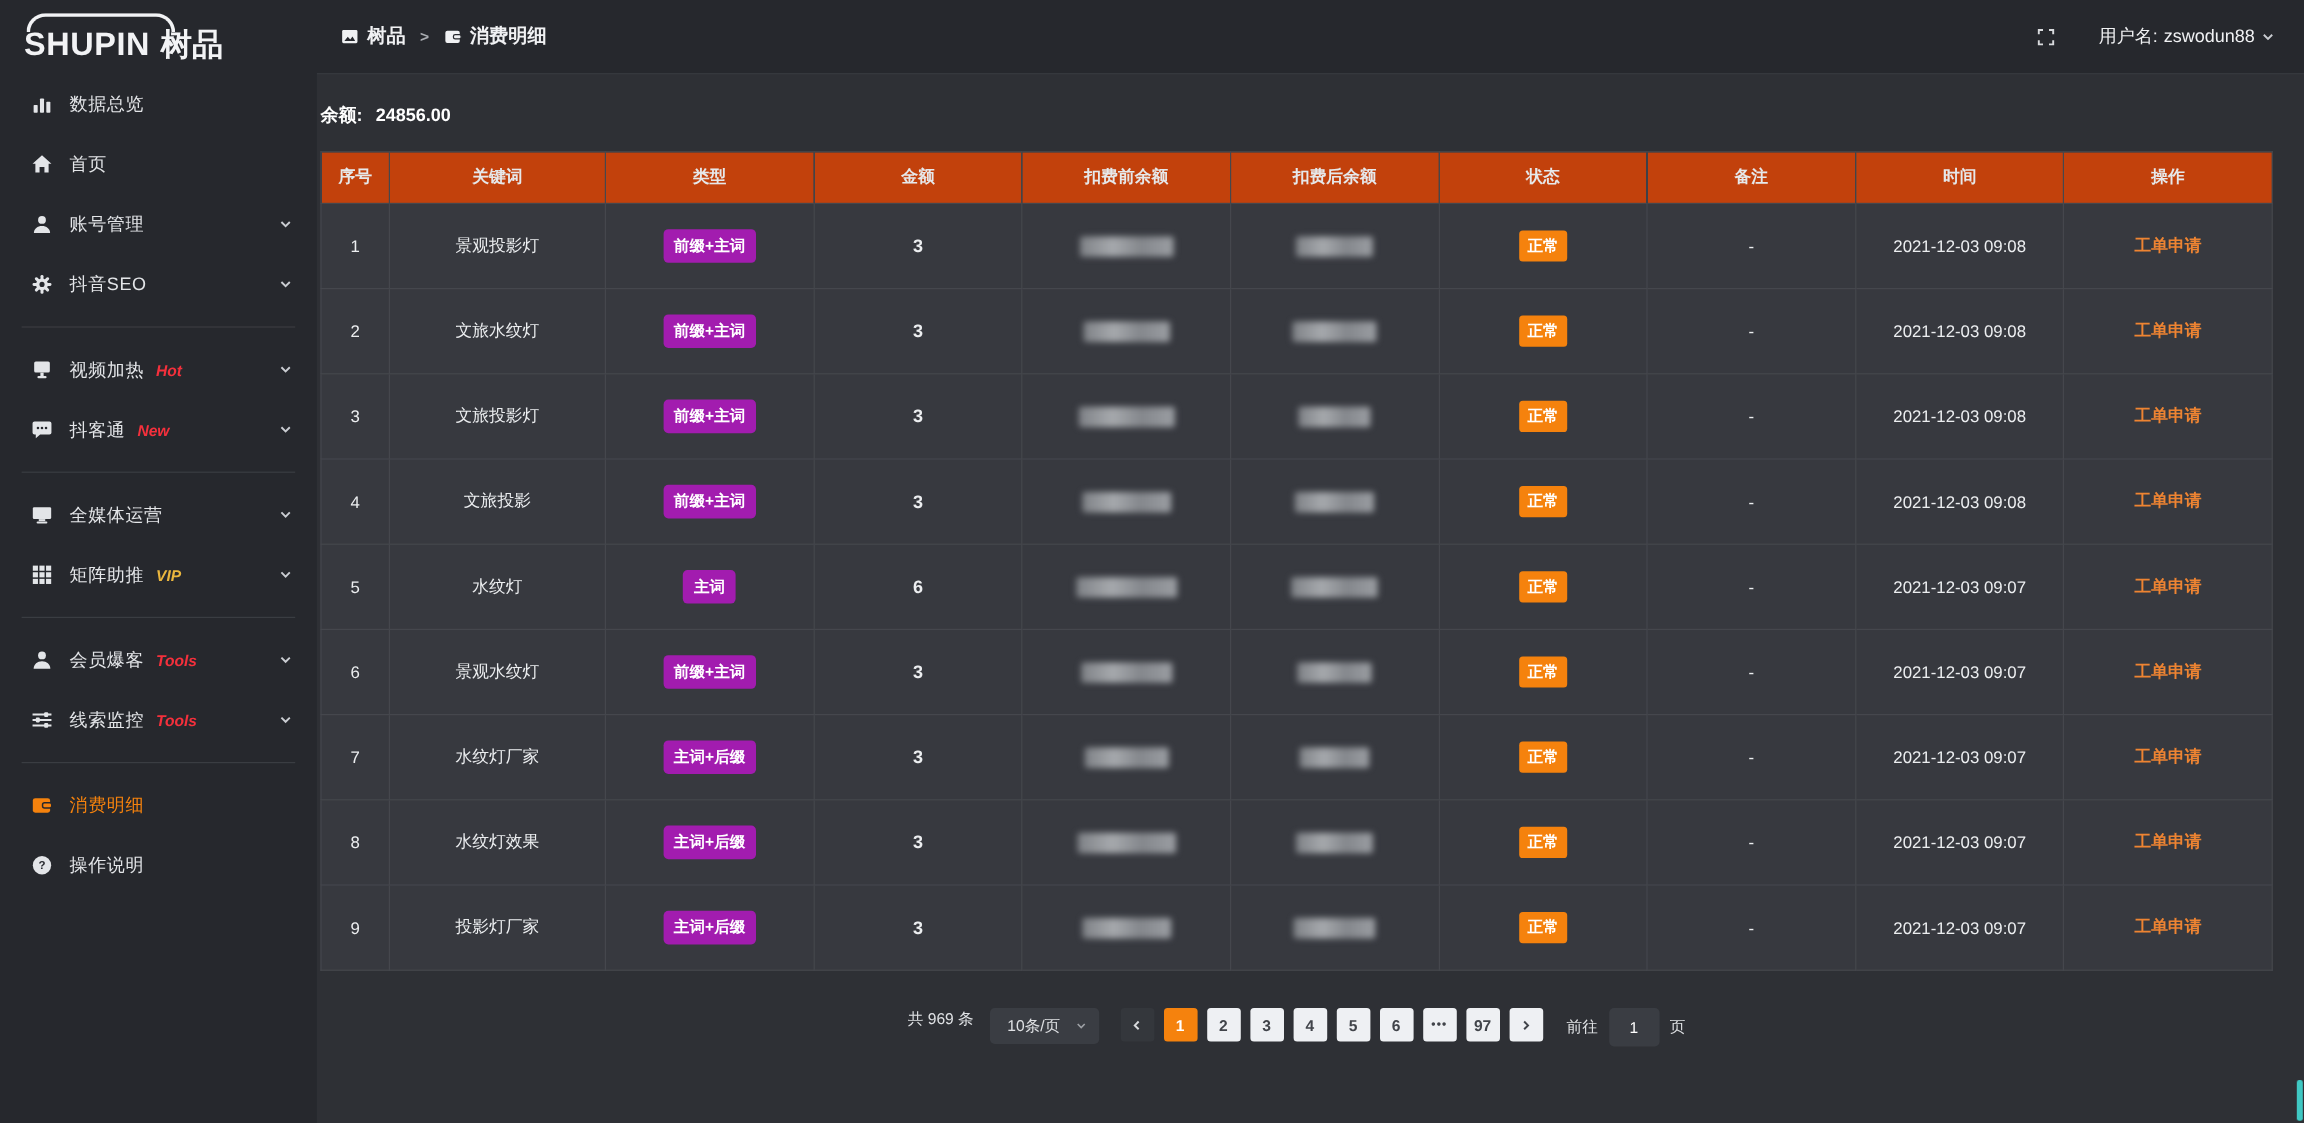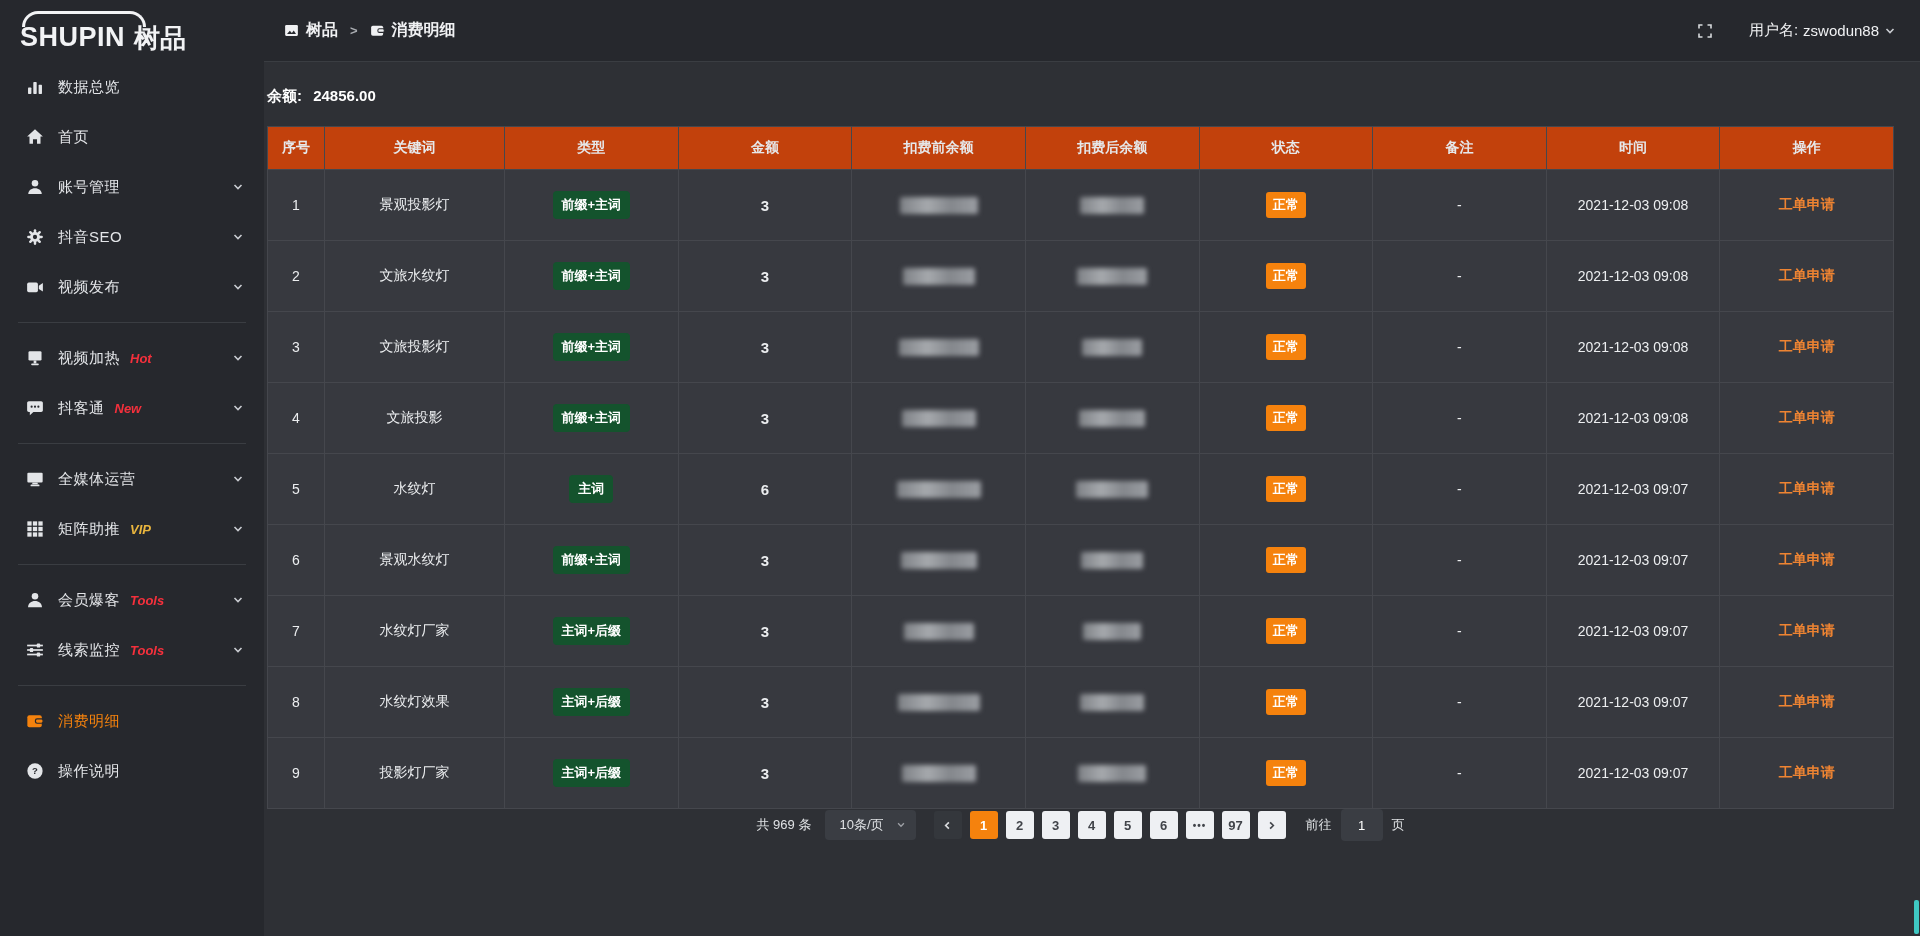--- a/index.html
+++ b/index.html
@@ -1,21 +1,21 @@
 <!DOCTYPE html>
 <html><head>
 <meta charset="utf-8">
 <style>
   html,body{margin:0;padding:0}
   body{width:1920px;height:936px;overflow:hidden;background:#2e3035;color:#e8eaed;
        font-family:"Liberation Sans","DejaVu Sans",sans-serif;display:flex}
   
   aside{width:264px;min-width:264px;height:100%;background:#26282d;display:flex;flex-direction:column;z-index:2}
   .logo{height:62px;display:flex;align-items:center;padding-left:20px}
-  .logo-inner{position:relative;display:flex;align-items:flex-end;gap:9px;padding-top:12px}
+  .logo-inner{position:relative;display:flex;align-items:flex-start;gap:9px;padding-top:12px}
   .logo-arc{position:absolute;top:-1px;left:2px;width:118px;height:13px;border:3px solid #f2f3f5;border-bottom:none;border-radius:62px 62px 0 0}
   .logo-shupin{font-size:27px;font-weight:800;letter-spacing:.5px;color:#f2f3f5;line-height:1}
   .logo-cjk{font-size:26px;font-weight:800;color:#f2f3f5;line-height:1}
   .menu{flex:1;padding-top:0}
   .side-item{height:50px;display:flex;align-items:center;padding:0 22px 0 26px;font-size:15px;color:#e3e5e8;cursor:pointer;position:relative}
   .side-item .icon{width:18px;height:18px;margin-right:14px;display:inline-flex;color:#e3e5e8}
   .icon svg{width:100%;height:100%;display:block}
   .side-label{letter-spacing:.5px}
   .side-badge{margin-left:10px;font-style:italic;font-weight:bold;font-size:13px}
   .chev{width:12px;height:12px;color:#c9ccd1;display:inline-flex}
@@ -35,27 +35,27 @@
   .user{font-size:15px;color:#f0f1f3;display:flex;align-items:center;gap:5px;cursor:pointer}
   
   .content{flex:1;padding:0 26px 0 3px;box-sizing:border-box}
   .balance{margin:25px 0 20px 0;font-size:15px;font-weight:bold;color:#fff}
   .balance-value{margin-left:7px}
   table{width:100%;border-collapse:collapse;table-layout:fixed;background:#37393f}
   th,td{border:1px solid #45474d;text-align:center;font-size:14px;color:#eceef0;font-weight:normal;overflow:hidden}
   th{height:40px;background:#c2410c;font-weight:bold;color:#e6e8ea}
   td{height:68px}
   td.num{font-weight:bold;font-size:15px}
-  .type-badge{display:inline-block;background:#14532d;color:#fff;font-size:13px;font-weight:bold;padding:5px 9px;border-radius:4px}
+  .type-badge{display:inline-block;background:#a21caf;color:#fff;font-size:13px;font-weight:bold;padding:5px 9px;border-radius:4px}
   .status-badge{display:inline-block;background:#f5820d;color:#fff;font-size:13px;font-weight:bold;padding:4px 7px;border-radius:3px}
   .blur{display:inline-block;height:17px;border-radius:2px;filter:blur(2.6px);vertical-align:middle;
         background:linear-gradient(90deg,#7e8186,#a6a9ad 35%,#84878c 65%,#9b9ea3)}
   .action-link{color:#ee8432;font-weight:bold;font-size:14px;cursor:pointer;text-decoration:none}
   
-  .pagination{display:flex;align-items:center;justify-content:center;gap:8px;margin-top:0;font-size:13px;color:#dfe1e4}
+  .pagination{display:flex;justify-content:center;gap:8px;margin-top:31px;font-size:13px;color:#dfe1e4}
   .total{margin-right:6px}
   .page-size{background:#3a3d43;border-radius:4px;height:30px;display:flex;align-items:center;padding:0 10px 0 14px;gap:12px;cursor:pointer;margin-right:10px}
   .page-size .chev{color:#9da0a5;width:10px;height:10px;position:static}
   .pg-btn{min-width:28px;height:28px;padding:0 4px;border:none;border-radius:3px;background:#eef0f3;color:#41444a;
           display:flex;align-items:center;justify-content:center;font-size:13px;font-weight:bold;cursor:pointer;
           font-family:"Liberation Sans",sans-serif}
   .pg-btn .chev{position:static;color:inherit;width:11px;height:11px}
   .pg-btn.prev{background:#34373c;color:#d8dadd}
   .pg-btn.active{background:#f5820d;color:#fff}
   .pg-btn.ellipsis{font-size:10px;letter-spacing:1px}
@@ -121,34 +121,20 @@
             <circle cx="8" cy="8" r="1.9" fill="#26282d"></circle>
           </svg>
         </span>
         <span class="side-label">抖音SEO</span>
         <span class="chev">
           <svg viewBox="0 0 12 12" fill="none" stroke="currentColor" stroke-width="1.6">
             <path d="M2.5 4 6 7.5 9.5 4"></path>
           </svg>
         </span>
       </div>
-      <div class="side-item">
-        <span class="icon">
-          <svg viewBox="0 0 16 16" fill="currentColor">
-            <rect x="1" y="4" width="9.6" height="8.6" rx="1.5"></rect>
-            <path d="M11.4 6.9 15 4.5v7.6l-3.6-2.4z"></path>
-          </svg>
-        </span>
-        <span class="side-label">视频发布</span>
-        <span class="chev">
-          <svg viewBox="0 0 12 12" fill="none" stroke="currentColor" stroke-width="1.6">
-            <path d="M2.5 4 6 7.5 9.5 4"></path>
-          </svg>
-        </span>
-      </div>
       <div class="side-divider"></div>
       <div class="side-item">
         <span class="icon">
           <svg viewBox="0 0 16 16" fill="currentColor">
             <rect x="2.2" y="2" width="11.6" height="8.2" rx="1.2"></rect>
             <rect x="6.8" y="10.2" width="2.4" height="2.6"></rect>
             <rect x="4.6" y="12.8" width="6.8" height="1.6" rx="0.8"></rect>
           </svg>
         </span>
         <span class="side-label">视频加热</span>

